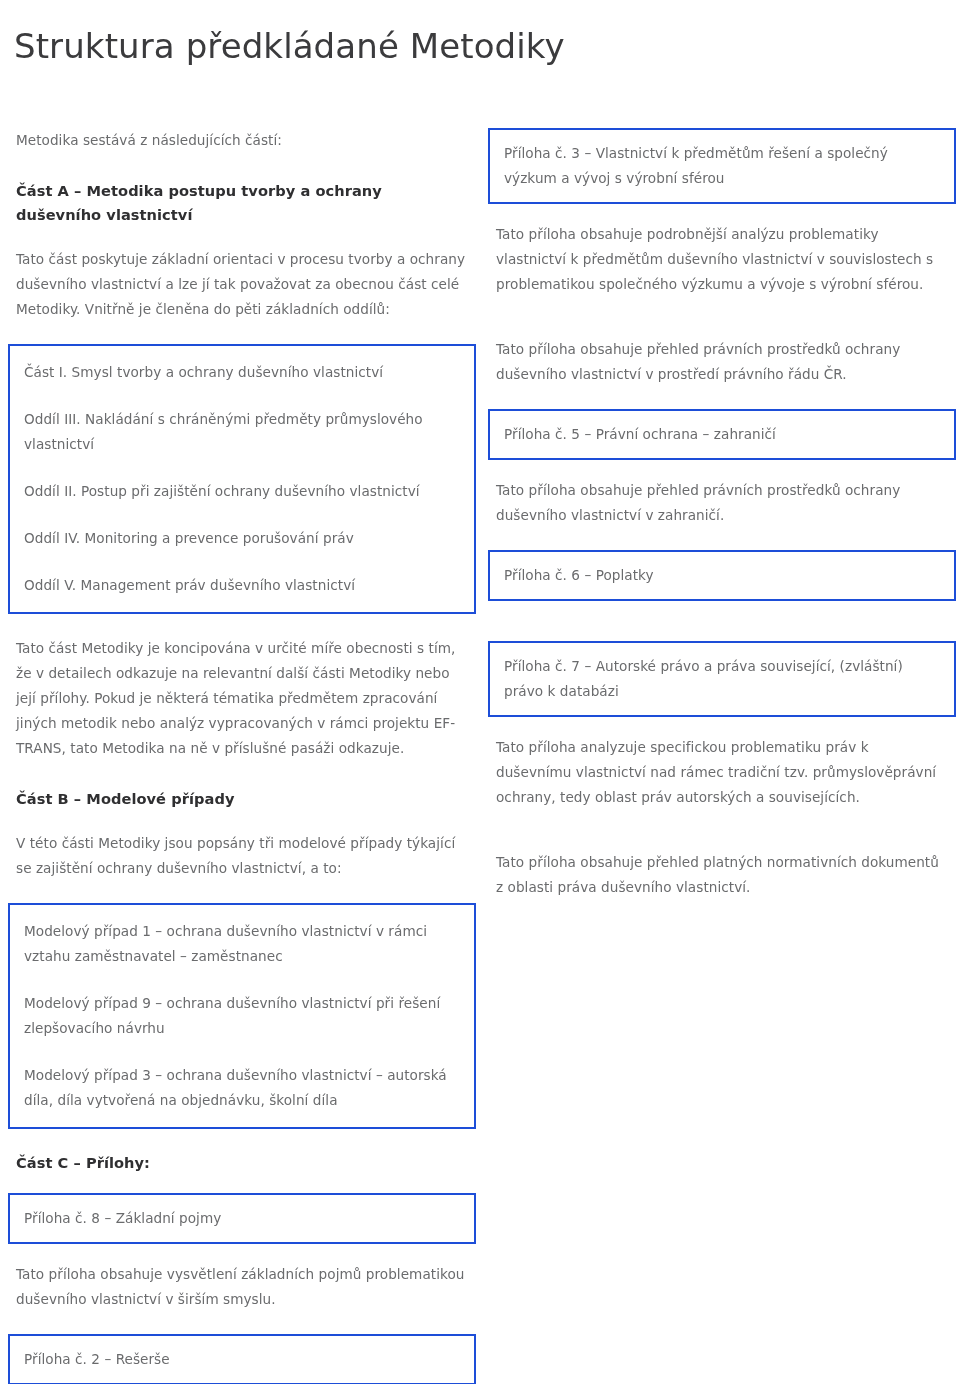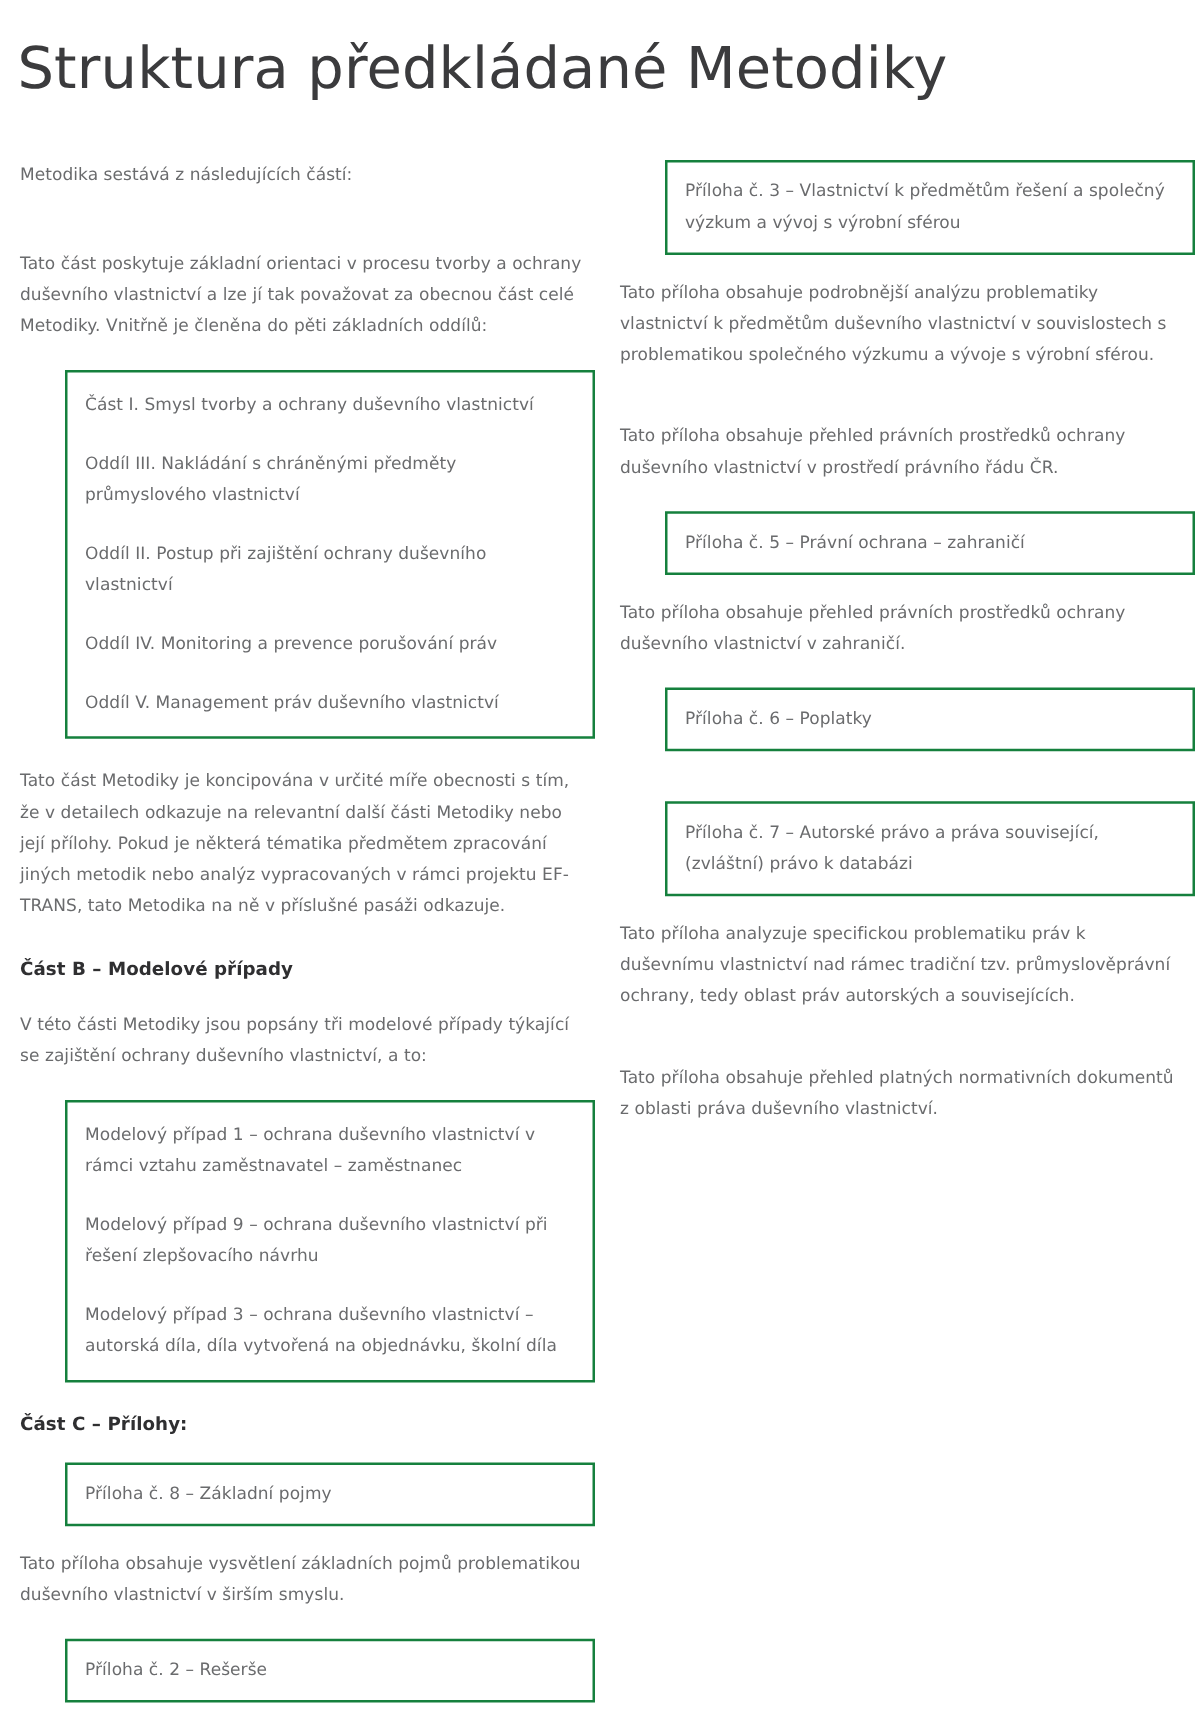--- a/index.html
+++ b/index.html
@@ -22,21 +22,21 @@
     width: 960px;
     height: 1384px;
     box-sizing: border-box;
   }
 
   
   .page-title {
     position: absolute;
     left: 14px;
     top: 2px;
-    font-size: 46px;
+    font-size: 34px;
     font-weight: 400;
     line-height: 42px;
     letter-spacing: 0.1px;
     color: #3b3b3d;
     white-space: nowrap;
   }
 
   
   .col {
     position: absolute;
@@ -70,24 +70,23 @@
     color: #2f2f31;
     margin: 0;
     padding: 0 8px;
     letter-spacing: 0.05px;
   }
   .gap-md  { height: 20px; }
   .gap-lg  { height: 26px; }
 
   
   .box {
-    border: 2px solid #15803d;
+    border: 2px solid #1d4ed8;
     box-sizing: border-box;
     padding: 14px 14px 14px 14px;
-    margin-left: 44px;
   }
   .box.tight {
     padding: 11px 14px 11px 14px;
   }
   .box-line {
     font-size: 13.6px;
     line-height: 25px;
     color: #6a6b6d;
     letter-spacing: 0.05px;
     margin: 0;
@@ -104,20 +103,21 @@
 <div class="page">
 
   <h1 class="page-title">Struktura předkládané Metodiky</h1>
 
   <div class="col col-left">
 
     <p class="intro">Metodika sestává z následujících částí:</p>
 
     <div class="gap-lg"></div>
 
+    <p class="sec-head">Část A – Metodika postupu tvorby a ochrany duševního vlastnictví</p>
 
     <div class="gap-md"></div>
 
     <p class="para">Tato část poskytuje základní orientaci v procesu tvorby a ochrany duševního vlastnictví a lze jí tak považovat za obecnou část celé Metodiky. Vnitřně je členěna do pěti základních oddílů:</p>
 
     <div class="spacer-22"></div>
 
     <div class="box">
       <p class="box-line">Část I. Smysl tvorby a ochrany duševního vlastnictví</p>
       <p class="box-line">Oddíl III. Nakládání s chráněnými předměty průmyslového vlastnictví</p>

